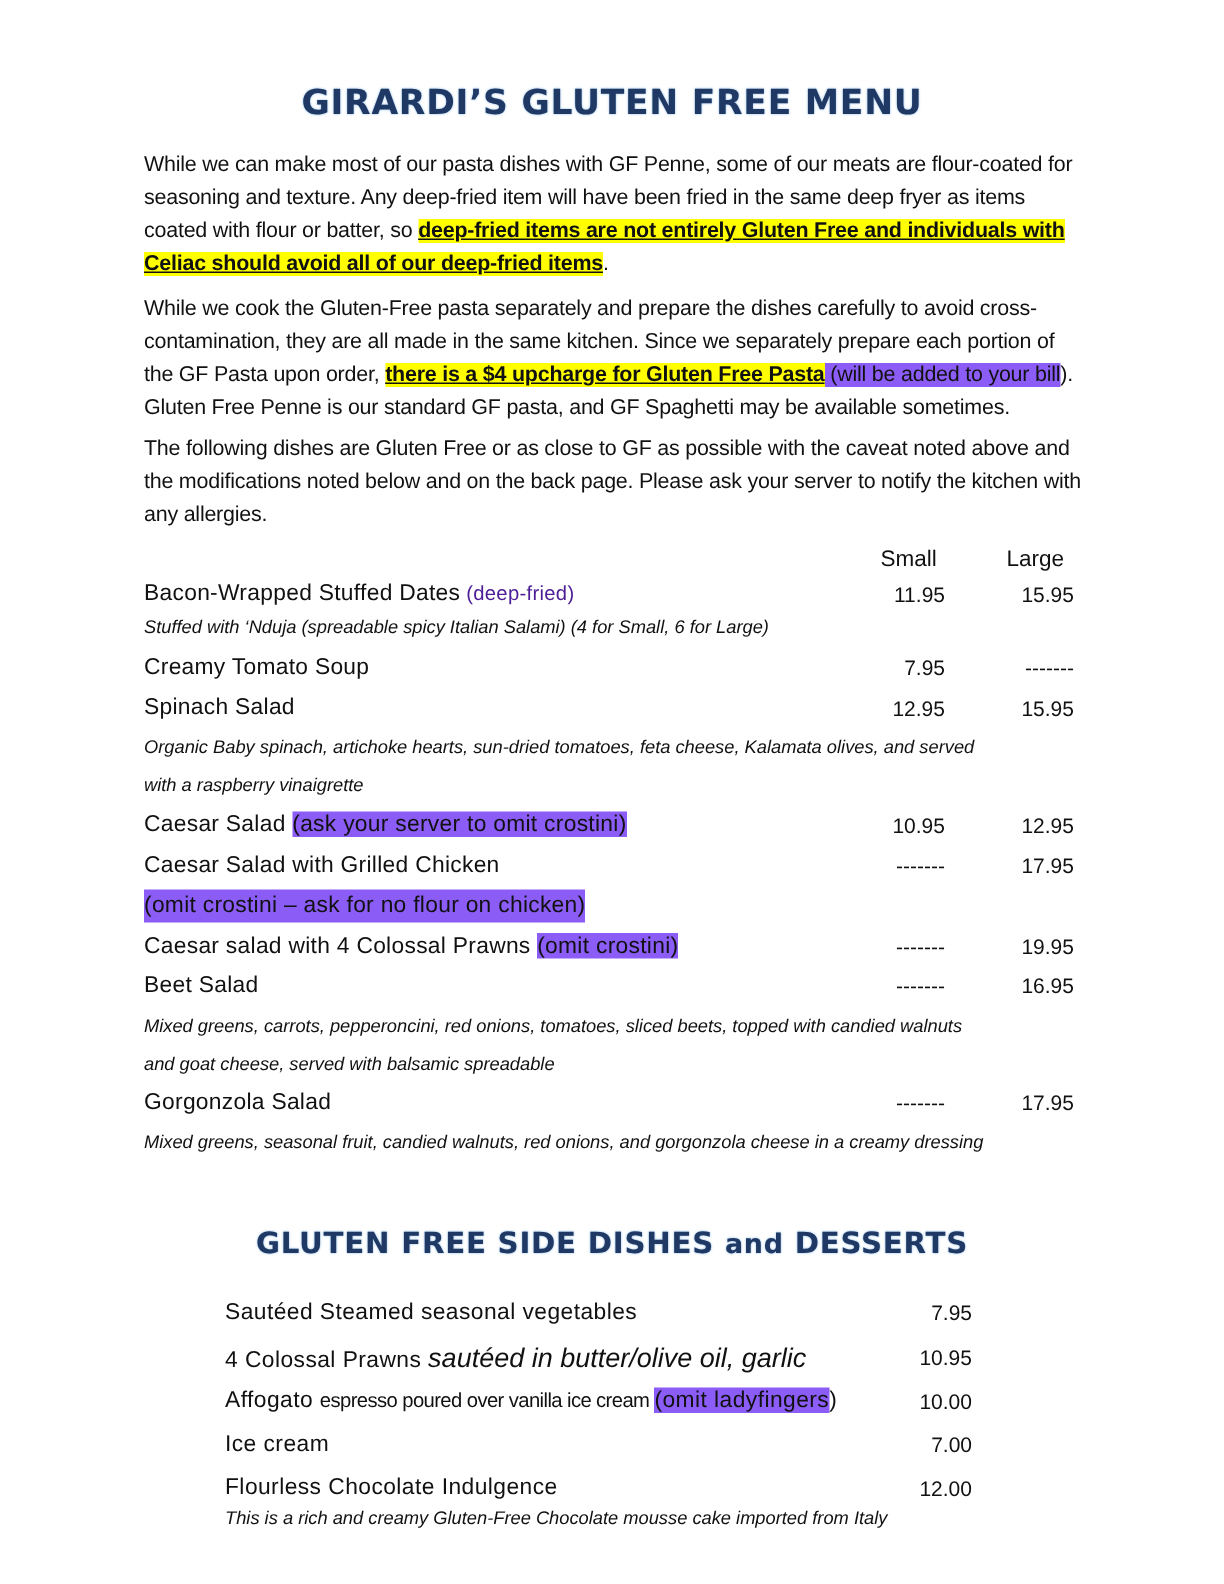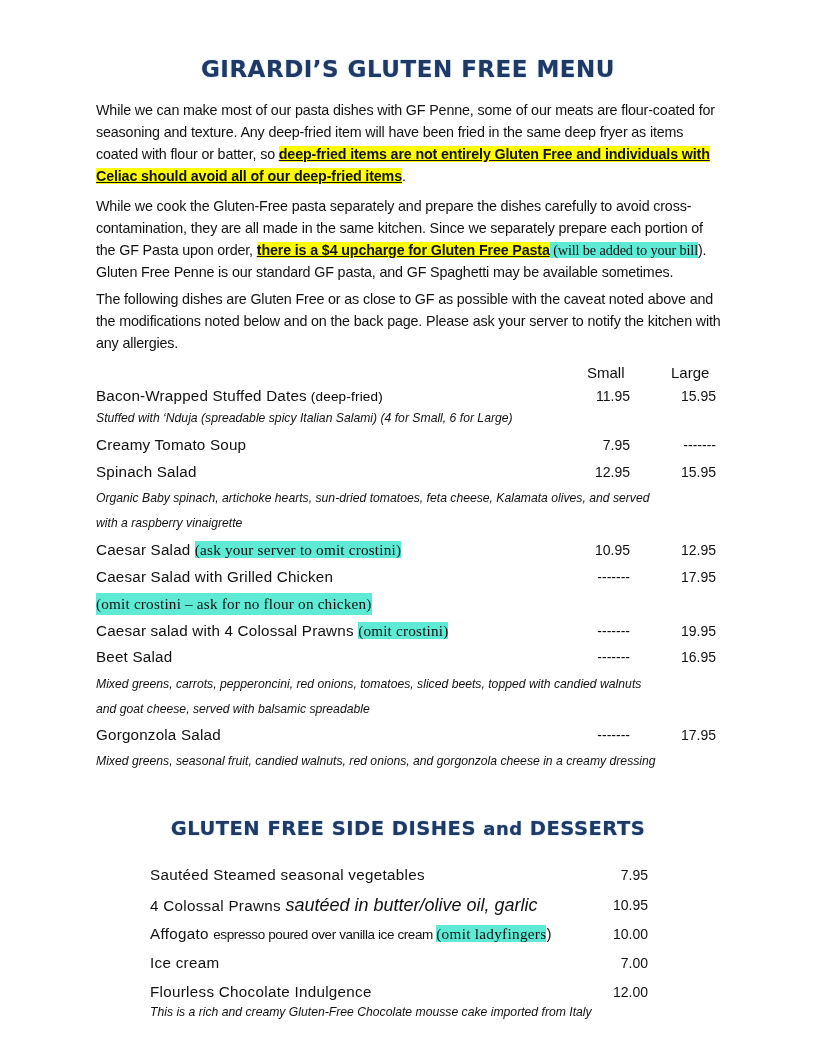--- a/index.html
+++ b/index.html
@@ -17,31 +17,31 @@
     .title .small-word { font-size: 0.92em; }
 
     .para {
       position: absolute; left: 96px; width: 626px;
       font-family: "Liberation Sans", sans-serif; font-size: 14.3px; line-height: 22px;
       color: #111; letter-spacing: -0.15px;
     }
     .p1 { top: 99px; }
     .p2 { top: 195px; }
     .p3 { top: 288px; }
-    .hl { background: #5eead4; font-family: Liberation Serif, serif; }
+    .hl { background: #8b5cf6; }
     .hl-bu { background: #ffff00; font-weight: bold; text-decoration: underline; }
 
     .row {
       position: absolute; left: 96px; width: 620px; height: 22px;
       font-family: "Liberation Sans", sans-serif; font-size: 15.2px; line-height: 22px;
     }
     .row .name { position: absolute; left: 0; white-space: nowrap; letter-spacing: 0.2px; }
     .row .small-price { position: absolute; right: 86px; text-align: right; font-size: 14px; }
     .row .large-price { position: absolute; right: 0; text-align: right; font-size: 14px; }
-    .row .note-light { font-size: 13.5px; color: #000000; }
+    .row .note-light { font-size: 13.5px; color: #4c1d95; }
 
     .desc {
       position: absolute; left: 96px; width: 620px;
       font-family: "Liberation Sans", sans-serif; font-style: italic; font-size: 12.2px; line-height: 25px;
       color: #111;
     }
 
     .col-head {
       position: absolute; top: 364px; font-family: "Liberation Sans", sans-serif; font-size: 15px;
     }

